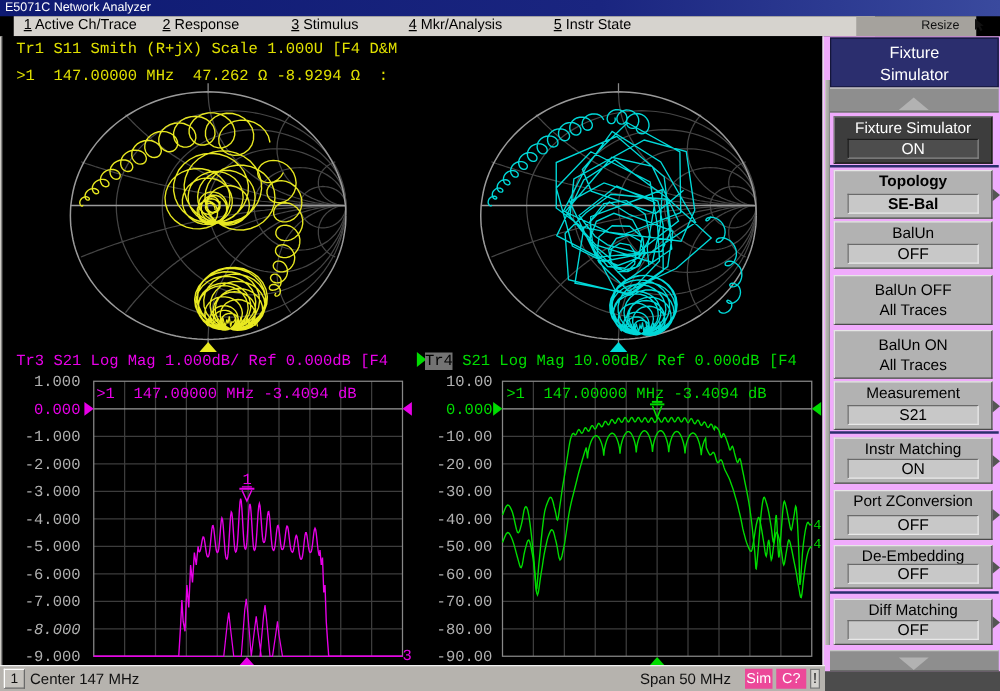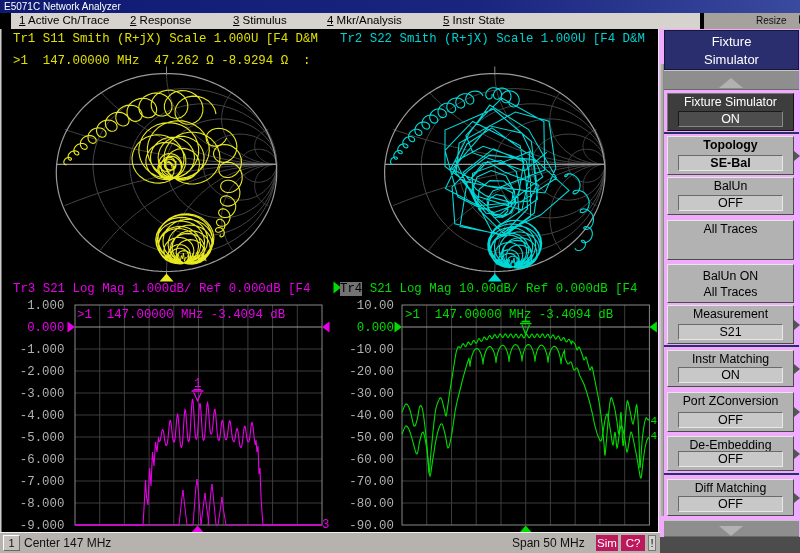--- a/index.html
+++ b/index.html
@@ -2,21 +2,21 @@
 <html><head><meta charset="utf-8"><style>
 * { margin:0; padding:0; box-sizing:border-box; }
 html,body { width:800px; height:553px; overflow:hidden; background:#000; }
 #page { position:relative; width:800px; height:553px; font-family:"Liberation Sans", sans-serif; }
 #titlebar { position:absolute; left:0; top:0; width:800px; height:13px;
   background:linear-gradient(90deg,#0e1a72 0%,#1a2580 60%,#3a4a9e 100%); }
 #titlebar span { position:absolute; left:4px; top:0.5px; color:#fff; font-size:10px; font-weight:normal; }
 #menubar { position:absolute; left:0; top:13px; width:689px; height:16px; background:#d6d3ce; color:#000; font-size:11.5px;margin-left:11px; }
 #menubar span { position:absolute; top:1px; }
 #menubar u { text-decoration:underline; }
-#resizestrip { position:absolute; left:704px; top:13px; width:96px; height:16px; background:#a5a29d; }
+#resizestrip { position:absolute; left:685px; top:13px; width:96px; height:16px; background:#a5a29d; }
 #resizestrip span { position:absolute; left:52px; top:2px; font-size:10px; color:#111; }
 #client { position:absolute; left:2px; top:29px; width:656px; height:503px; background:#000; }
 .m { position:absolute; font-family:"Liberation Mono", monospace; font-size:12.4px; font-weight:normal; white-space:pre; letter-spacing:0; }
 #sidebar { position:absolute; left:658px; top:29px; width:142px; height:524px; background:#f0abfc; border-left:1px solid #e8e8e8; }
 .shead { position:absolute; left:5px; top:1px; width:135px; height:40px; background:#2b2e6e; color:#fff;
   font-size:13px; text-align:center; line-height:18px; padding-top:2px; border:1px solid #14163a; }
 .sstrip { position:absolute; left:5px; width:135px; background:#8e8e8e; border-top:1px solid #c6c6c6; border-bottom:1px solid #6a6a6a; }
 .tri-up { position:absolute; left:55px; top:7px; width:0; height:0; border-left:12px solid transparent; border-right:12px solid transparent; border-bottom:10px solid #b2b2b2; }
 .tri-dn { position:absolute; left:55px; top:5px; width:0; height:0; border-left:12px solid transparent; border-right:12px solid transparent; border-top:10px solid #b2b2b2; }
 .sbtn { position:absolute; left:8px; width:127px; background:#b2b2b2; border:1px solid;
@@ -26,21 +26,21 @@
   border:1px solid; border-color:#6a6a6a #e8e8e8 #e8e8e8 #6a6a6a; line-height:14px; }
 .sbtn.dark { background:#3d3d3d; color:#fff; border-color:#777 #141414 #141414 #777; }
 .sbtn.dark .val { background:#4d4d4d; border-color:#1a1a1a #888 #888 #1a1a1a; }
 .arw { position:absolute; right:-7px; top:50%; margin-top:-5px; width:0; height:0;
   border-top:5px solid transparent; border-bottom:5px solid transparent; border-left:6px solid #555; }
 .ssep { position:absolute; left:5px; width:135px; height:2px; background:#2b2e6e; }
 #statusbar { position:absolute; left:0; top:532px; width:660px; height:21px; background:#b6b3ae;
   border-top:1px solid #efefef; font-size:12px; color:#111; }
 #statusbar .box1 { position:absolute; left:3px; top:2px; width:17px; height:16px; background:#c5c2bd;
   border:1px solid; border-color:#fff #6a6a6a #6a6a6a #fff; text-align:center; line-height:15px; font-size:11px; }
-.sbx { position:absolute; top:2px; height:16px; background:#be185d; color:#fff; text-align:center; font-size:11.5px; line-height:16px; }
+.sbx { position:absolute; top:2px; height:16px; background:#ec4899; color:#fff; text-align:center; font-size:11.5px; line-height:16px; }
 </style></head>
 <body>
 <div id="page">
   <div id="titlebar">
       <span>E5071C Network Analyzer</span>
     </div>
   <div id="menubar">
     <span style="left:8px"><u>1</u> Active Ch/Trace</span>
     <span style="left:119px"><u>2</u> Response</span>
     <span style="left:222px"><u>3</u> Stimulus</span>
@@ -168,36 +168,35 @@
 <path d="M521.5,321.5 L529.9,321.5" stroke="#00dc00" stroke-width="1.6" fill="none"></path>
 <path d="M520,323.5 L531.5,323.5" stroke="#00dc00" stroke-width="1.6" fill="none"></path>
 <path d="M522,324.7 L525.7,334.3 L529.4,324.7" fill="none" stroke="#00dc00" stroke-width="1.2"></path>
 
 <path d="M190.5,533.5 L204.5,533.5 L197.5,525.5 Z" fill="#e800e8"></path>
 <path d="M518.7,533.5 L532.7,533.5 L525.7,525.5 Z" fill="#00dc00"></path>
 
     </svg>
   </div>
   <div class="m" style="left:13px;top:32px;color:#e0e000;text-align:right;">Tr1 S11 Smith (R+jX) Scale 1.000U [F4 D&amp;M</div>
-    <div class="m" style="left:340px;top:32px;color:#00d0d0;">Tr2 S22 Smith (R+jX) Scale 1.000U [F4 D&amp;M</div>
     <div class="m" style="left:13px;top:54px;color:#e0e000;">&gt;1  147.00000 MHz  47.262 Ω -8.9294 Ω  :</div>
     <div class="m" style="left:13px;top:282px;color:#e800e8;">Tr3 S21 Log Mag 1.000dB/ Ref 0.000dB [F4</div>
     <div class="m" style="left:340px;top:282px;color:#00dc00;"><span style="background:#737373;color:#000;font-family:Liberation Mono, monospace;">Tr4</span> S21 Log Mag 10.00dB/ Ref 0.000dB [F4</div>
     <div class="m" style="left:77px;top:308px;color:#e800e8;">&gt;1  147.00000 MHz -3.4094 dB</div>
     <div class="m" style="left:405px;top:308px;color:#00dc00;">&gt;1  147.00000 MHz -3.4094 dB</div>
   <div class="m" style="left:27.2;left:27.2px;top:298.5px;color:#b0b0b0;">1.000</div>
     <div class="m" style="left:27.2;left:27.2px;top:320.5px;color:#e800e8;">0.000</div>
     <div class="m" style="left:19.8;left:19.8px;top:342.5px;color:#b0b0b0;">-1.000</div>
     <div class="m" style="left:19.8;left:19.8px;top:364.5px;color:#b0b0b0;">-2.000</div>
     <div class="m" style="left:19.8;left:19.8px;top:386.5px;color:#b0b0b0;">-3.000</div>
     <div class="m" style="left:19.8;left:19.8px;top:408.5px;color:#b0b0b0;">-4.000</div>
     <div class="m" style="left:19.8;left:19.8px;top:430.5px;color:#b0b0b0;">-5.000</div>
     <div class="m" style="left:19.8;left:19.8px;top:452.5px;color:#b0b0b0;">-6.000</div>
     <div class="m" style="left:19.8;left:19.8px;top:474.5px;color:#b0b0b0;">-7.000</div>
-    <div class="m" style="left:19.8;left:19.8px;top:496.5px;color:#b0b0b0;">-8.000</div>
+    <div class="m" style="left:19.8;left:19.8px;top:496.5px;color:#b0b0b0;font-style:italic;">-8.000</div>
     <div class="m" style="left:19.8;left:19.8px;top:518.5px;color:#b0b0b0;">-9.000</div>
     <div class="m" style="left:356.8;left:356.8px;top:298.5px;color:#b0b0b0;">10.00</div>
     <div class="m" style="left:356.8;left:356.8px;top:320.5px;color:#00dc00;">0.000</div>
     <div class="m" style="left:349.3;left:349.3px;top:342.5px;color:#b0b0b0;">-10.00</div>
     <div class="m" style="left:349.3;left:349.3px;top:364.5px;color:#b0b0b0;">-20.00</div>
     <div class="m" style="left:349.3;left:349.3px;top:386.5px;color:#b0b0b0;">-30.00</div>
     <div class="m" style="left:349.3;left:349.3px;top:408.5px;color:#b0b0b0;">-40.00</div>
     <div class="m" style="left:349.3;left:349.3px;top:430.5px;color:#b0b0b0;">-50.00</div>
     <div class="m" style="left:349.3;left:349.3px;top:452.5px;color:#b0b0b0;">-60.00</div>
     <div class="m" style="left:349.3;left:349.3px;top:474.5px;color:#b0b0b0;">-70.00</div>
@@ -220,20 +219,21 @@
 <div class="sbtn" style="top:107px;height:39px;font-weight:bold;">
         <div class="l1">Topology</div>
         <div class="val">SE-Bal</div>
         <div class="arw"></div>
       </div>
 <div class="sbtn" style="top:148px;height:38px;">
         <div class="l1">BalUn</div>
         <div class="val">OFF</div>
       </div>
 <div class="sbtn" style="top:191px;height:40px;">
+        <div class="l1" style="padding-top:3px">BalUn OFF</div>
         <div class="l1">All Traces</div>
       </div>
 <div class="sbtn" style="top:235px;height:39px;">
         <div class="l1" style="padding-top:3px">BalUn ON</div>
         <div class="l1">All Traces</div>
       </div>
 <div class="sbtn" style="top:276px;height:39px;">
         <div class="l1">Measurement</div>
         <div class="val">S21</div>
         <div class="arw"></div>

